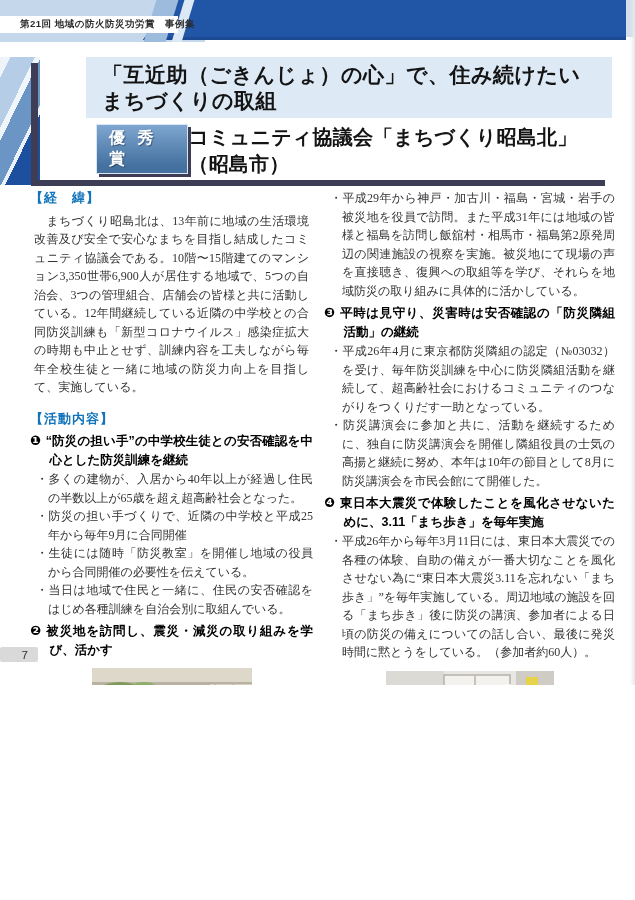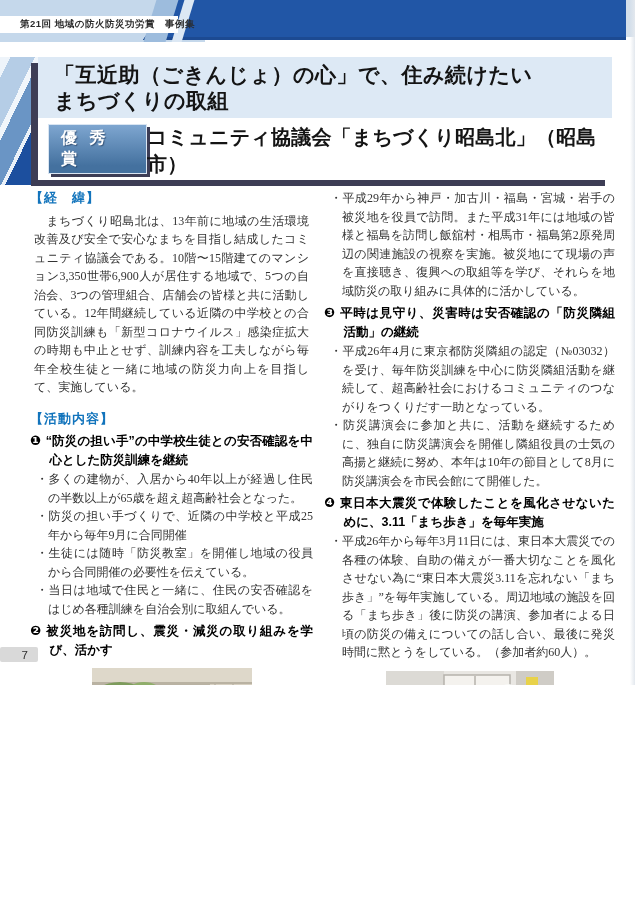--- a/index.html
+++ b/index.html
@@ -25,21 +25,21 @@
        font-size:9.5px;font-weight:700;color:#2b2b2b;letter-spacing:.5px;white-space:nowrap;}
 
   
   .ornament{position:absolute;left:0;top:57px;width:40px;height:128px;
        background:linear-gradient(116deg,
          #eef4fa 0 10%, #b5cde6 10% 34%, #f1f6fb 34% 40%,
          #6a95c5 40% 62%, #eaf1f8 62% 66%, #1c4f9e 66% 100%);}
 
   
   .title-wrap{position:relative;margin:10px 23px 0 38px;
-       box-shadow:-7px 6px 0 0 #3d3d55;}
+       box-shadow:-7px 6px 0 0 #3d3d55;padding-left:48px;}
   .title-box{background:#dde9f5;padding:5px 16px 4px;}
   .title-box h1{margin:0;font-family:"Liberation Sans","DejaVu Sans",sans-serif;
        font-size:21px;line-height:1.24;font-weight:700;color:#141414;letter-spacing:.5px;}
   .award-row{display:flex;align-items:flex-start;background:#fff;padding:6px 0 2px 10px;}
   .badge{display:inline-block;font-family:"Liberation Sans","DejaVu Sans",sans-serif;
        font-size:16px;font-weight:700;color:#fff;letter-spacing:4px;
        padding:3px 12px;background:linear-gradient(180deg,#7ea6d0 0%,#44719f 85%);
        border:1px solid #d9e5f2;box-shadow:3px 3px 0 #3d3d55;text-shadow:1px 1px 1px rgba(30,50,80,.6);}
   .org{margin-left:0;font-family:"Liberation Sans","DejaVu Sans",sans-serif;
        font-size:20px;font-weight:700;color:#141414;letter-spacing:.2px;}

